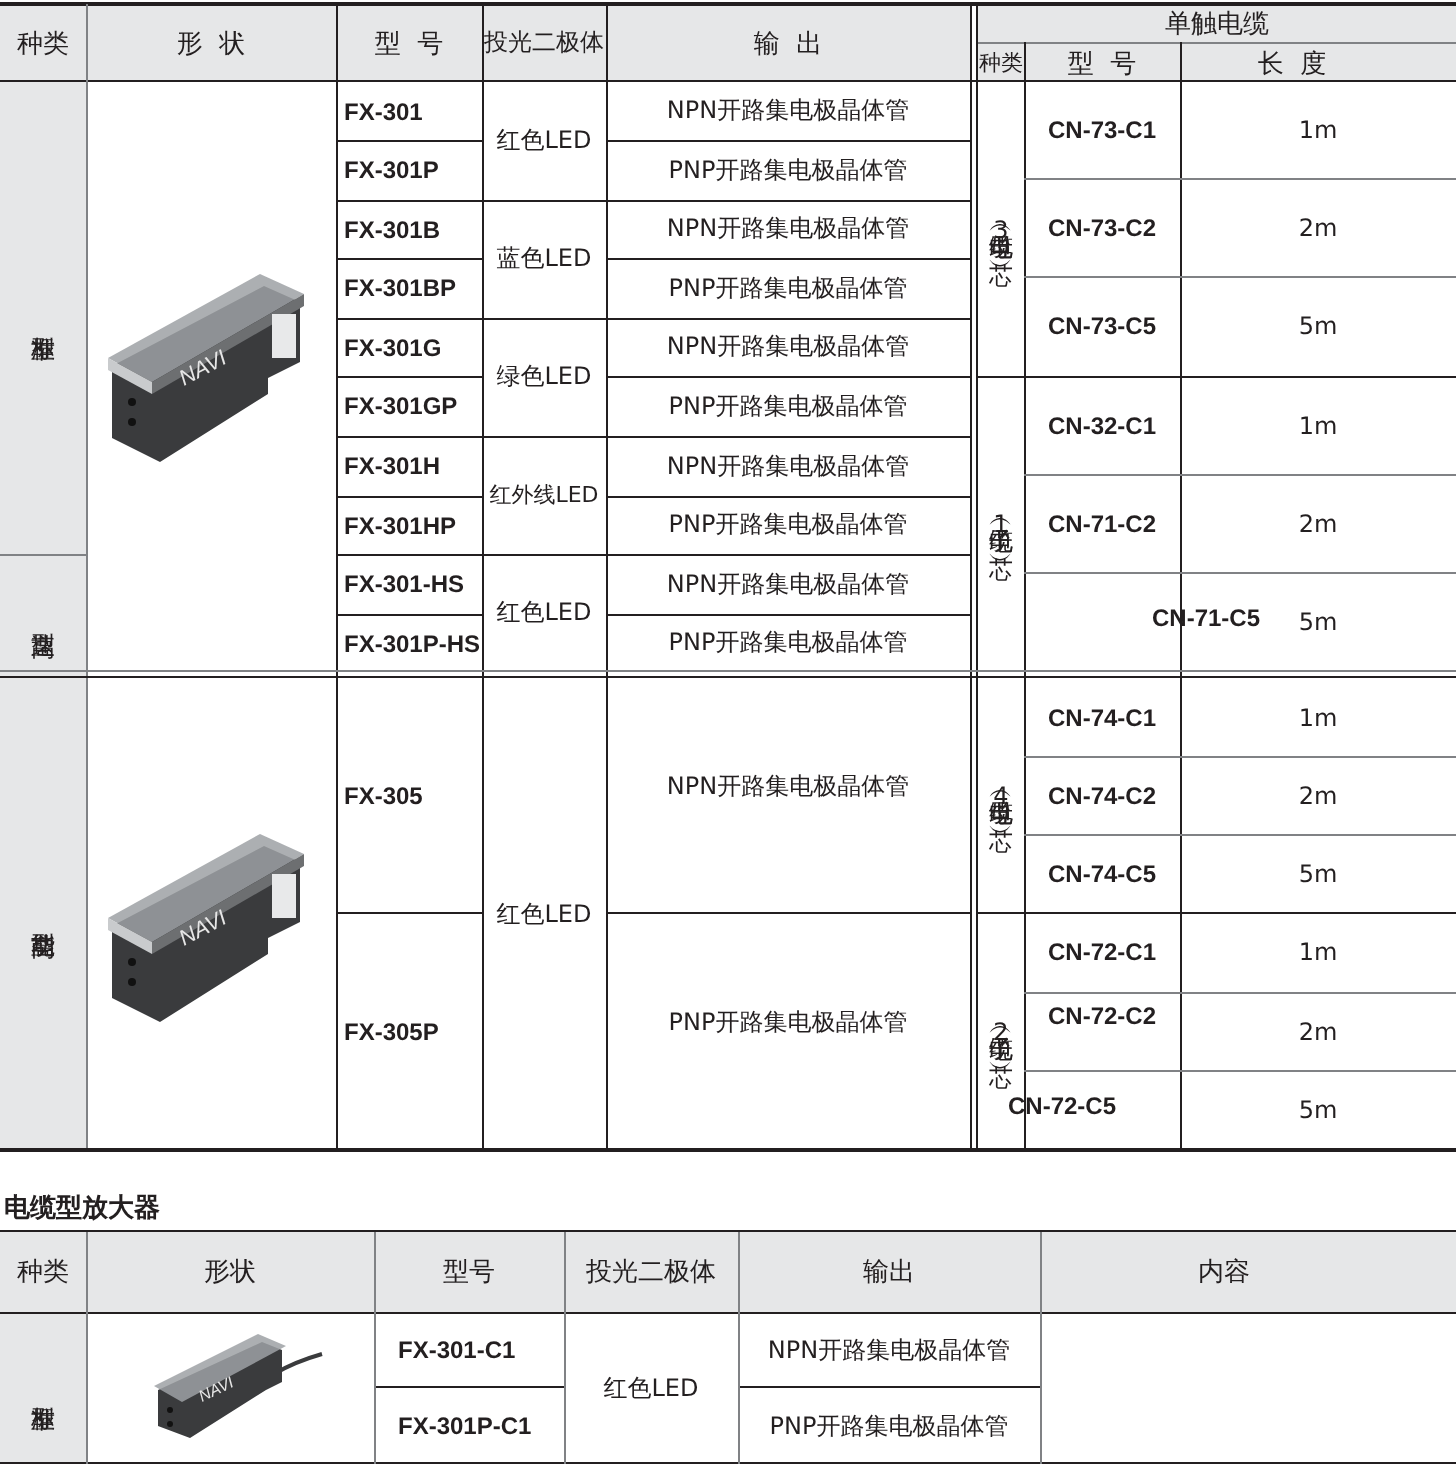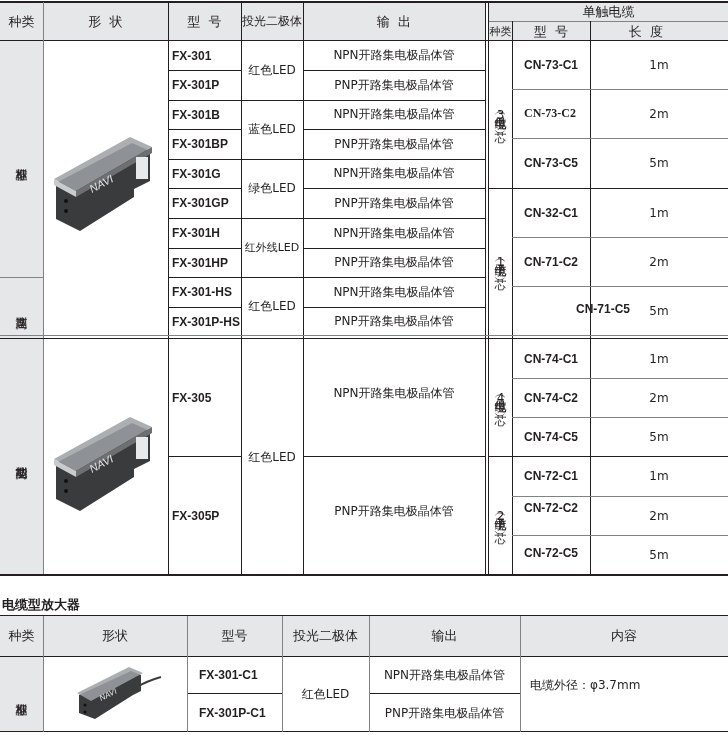--- a/index.html
+++ b/index.html
@@ -117,41 +117,41 @@
     </div>
   <div class="abs cell" style="left:489px;top:339px;width:23px;height:117px;">
       <span class="vert">母电缆（4芯）</span>
     </div>
   <div class="abs cell" style="left:489px;top:456px;width:23px;height:119px;">
       <span class="vert">子电缆（2芯）</span>
     </div>
 
   <div class="abs cell left bold" style="left:512px;top:41px;width:78px;height:48px;padding-left:12px;">CN-73-C1</div>
   <div class="abs cell" style="left:590px;top:41px;width:138px;height:48px;">1m</div>
-  <div class="abs cell left bold" style="left:512px;top:89px;width:78px;height:49px;padding-left:12px;font-family:Liberation Serif, serif;">CN-73-C2</div>
+  <div class="abs cell left bold" style="left:512px;top:89px;width:78px;height:49px;padding-left:12px;">CN-73-C2</div>
   <div class="abs cell" style="left:590px;top:89px;width:138px;height:49px;">2m</div>
   <div class="abs cell left bold" style="left:512px;top:138px;width:78px;height:50px;padding-left:12px;">CN-73-C5</div>
   <div class="abs cell" style="left:590px;top:138px;width:138px;height:50px;">5m</div>
   <div class="abs cell left bold" style="left:512px;top:188px;width:78px;height:49px;padding-left:12px;">CN-32-C1</div>
   <div class="abs cell" style="left:590px;top:188px;width:138px;height:49px;">1m</div>
   <div class="abs cell left bold" style="left:512px;top:237px;width:78px;height:49px;padding-left:12px;">CN-71-C2</div>
   <div class="abs cell" style="left:590px;top:237px;width:138px;height:49px;">2m</div>
   <div class="abs cell left bold" style="left:512px;top:286px;width:78px;height:46px;padding-left:20px;margin-left:44px;">CN-71-C5</div>
   <div class="abs cell" style="left:590px;top:286px;width:138px;height:50px;">5m</div>
   <div class="abs cell left bold" style="left:512px;top:339px;width:78px;height:39px;padding-left:12px;">CN-74-C1</div>
   <div class="abs cell" style="left:590px;top:339px;width:138px;height:39px;">1m</div>
   <div class="abs cell left bold" style="left:512px;top:378px;width:78px;height:39px;padding-left:12px;">CN-74-C2</div>
   <div class="abs cell" style="left:590px;top:378px;width:138px;height:39px;">2m</div>
   <div class="abs cell left bold" style="left:512px;top:417px;width:78px;height:39px;padding-left:12px;">CN-74-C5</div>
   <div class="abs cell" style="left:590px;top:417px;width:138px;height:39px;">5m</div>
   <div class="abs cell left bold" style="left:512px;top:456px;width:78px;height:40px;padding-left:12px;">CN-72-C1</div>
   <div class="abs cell" style="left:590px;top:456px;width:138px;height:40px;">1m</div>
   <div class="abs cell left bold" style="left:512px;top:488px;width:78px;height:39px;padding-left:12px;">CN-72-C2</div>
   <div class="abs cell" style="left:590px;top:496px;width:138px;height:39px;">2m</div>
-  <div class="abs cell left bold" style="left:512px;top:535px;width:78px;height:36px;padding-left:12px;">CN-72-C5</div>
+  <div class="abs cell left bold" style="left:492px;top:535px;width:78px;height:36px;padding-left:12px;">CN-72-C5</div>
   <div class="abs cell" style="left:590px;top:535px;width:138px;height:40px;">5m</div>
 
   <div class="hline thick" style="left:0;top:1px;width:728px;"></div>
 
   <div class="hline" style="left:0;top:40px;width:728px;"></div>
 
   <div class="hline g" style="left:489px;top:21px;width:239px;"></div>
 
   <div class="vline g" style="left:43px;top:2px;height:573px;"></div>
   <div class="vline" style="left:168px;top:2px;height:573px;"></div>
@@ -203,21 +203,21 @@
 
 <div>
   <div class="abs hdr" style="left:0;top:616px;width:728px;height:40px;"></div>
   <div class="abs hdr" style="left:0;top:656px;width:43px;height:76px;"></div>
 
   <div class="abs cell hd" style="left:0;top:616px;width:43px;height:40px;">种类</div>
   <div class="abs cell hd" style="left:43px;top:616px;width:144px;height:40px;">形状</div>
   <div class="abs cell hd" style="left:187px;top:616px;width:95px;height:40px;">型号</div>
   <div class="abs cell hd" style="left:282px;top:616px;width:87px;height:40px;">投光二极体</div>
   <div class="abs cell hd" style="left:369px;top:616px;width:151px;height:40px;">输出</div>
-  <div class="abs cell hd" style="left:520px;top:616px;width:208px;height:40px;">内容</div>
+  <div class="abs cell hd" style="left:508px;top:616px;width:208px;height:40px;">内容</div>
 
   <div class="abs cell" style="left:0;top:656px;width:43px;height:76px;">
       <span class="vert">标准型</span>
     </div>
 
   <div class="sensor" style="left:75px;top:665px;width:90px;height:60px;">
     <svg width="90" height="60" viewBox="0 0 90 60">
       <path d="M62,22 Q72,16 86,12" stroke="#3a3b3d" stroke-width="2" fill="none"></path>
       <polygon points="4,30 56,6 66,10 66,26 58,30 20,54 4,48" fill="#3a3b3d"></polygon>
       <polygon points="2,28 54,2 68,8 16,36" fill="#9ea1a4" opacity="0.85"></polygon>
@@ -226,21 +226,20 @@
       <circle cx="10" cy="47" r="1.5" fill="#111"></circle>
     </svg>
   </div>
 
   <div class="abs cell left bold" style="left:187px;top:656px;width:95px;height:38px;padding-left:12px;">FX-301-C1</div>
   <div class="abs cell left bold" style="left:187px;top:694px;width:95px;height:38px;padding-left:12px;">FX-301P-C1</div>
   <div class="abs cell" style="left:282px;top:656px;width:87px;height:76px;">红色LED</div>
   <div class="abs cell" style="left:369px;top:656px;width:151px;height:38px;">NPN开路集电极晶体管</div>
   <div class="abs cell" style="left:369px;top:694px;width:151px;height:38px;">PNP开路集电极晶体管</div>
   <div class="abs" style="left:530px;top:679px;width:198px;font-size:12px;line-height:13px;">
-    <div>电缆外径：φ3.7mm</div>
   </div>
 
   <div class="hline" style="left:0;top:615px;width:728px;"></div>
   <div class="hline" style="left:0;top:656px;width:728px;"></div>
   <div class="hline" style="left:187px;top:693px;width:95px;"></div>
   <div class="hline" style="left:369px;top:693px;width:151px;"></div>
   <div class="hline" style="left:0;top:731px;width:728px;"></div>
   <div class="vline g" style="left:43px;top:616px;height:116px;"></div>
   <div class="vline g" style="left:187px;top:616px;height:116px;"></div>
   <div class="vline g" style="left:282px;top:616px;height:116px;"></div>

